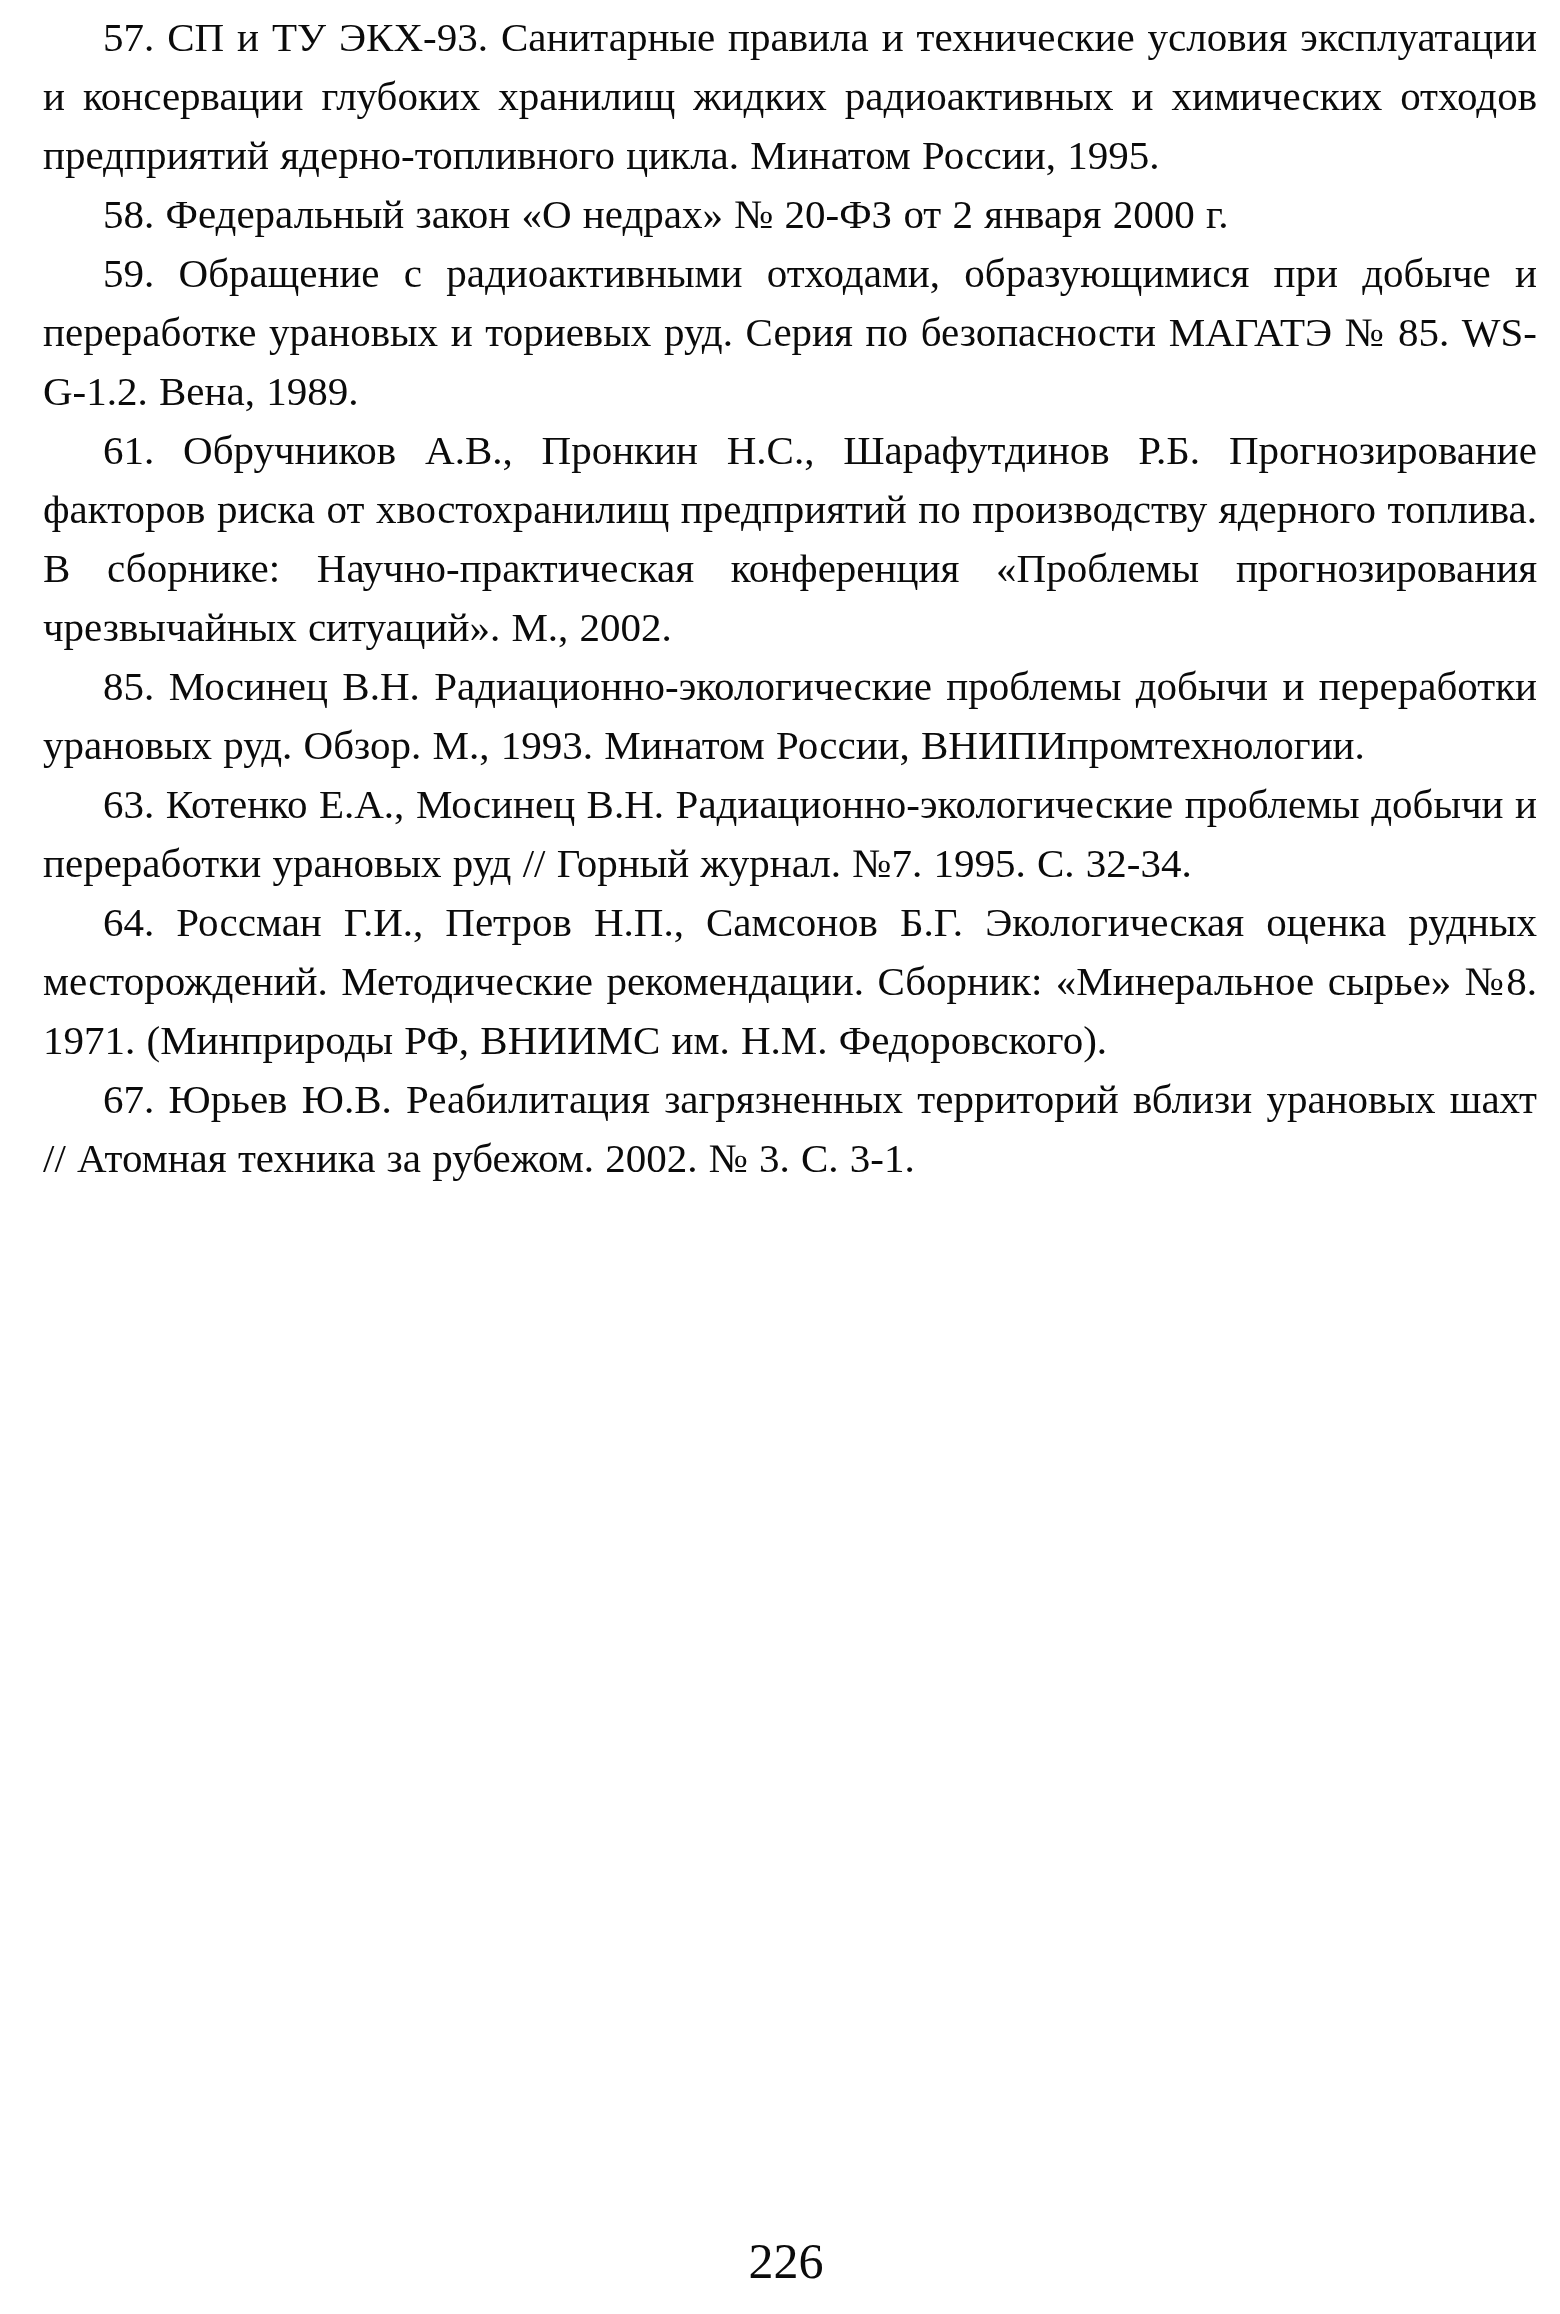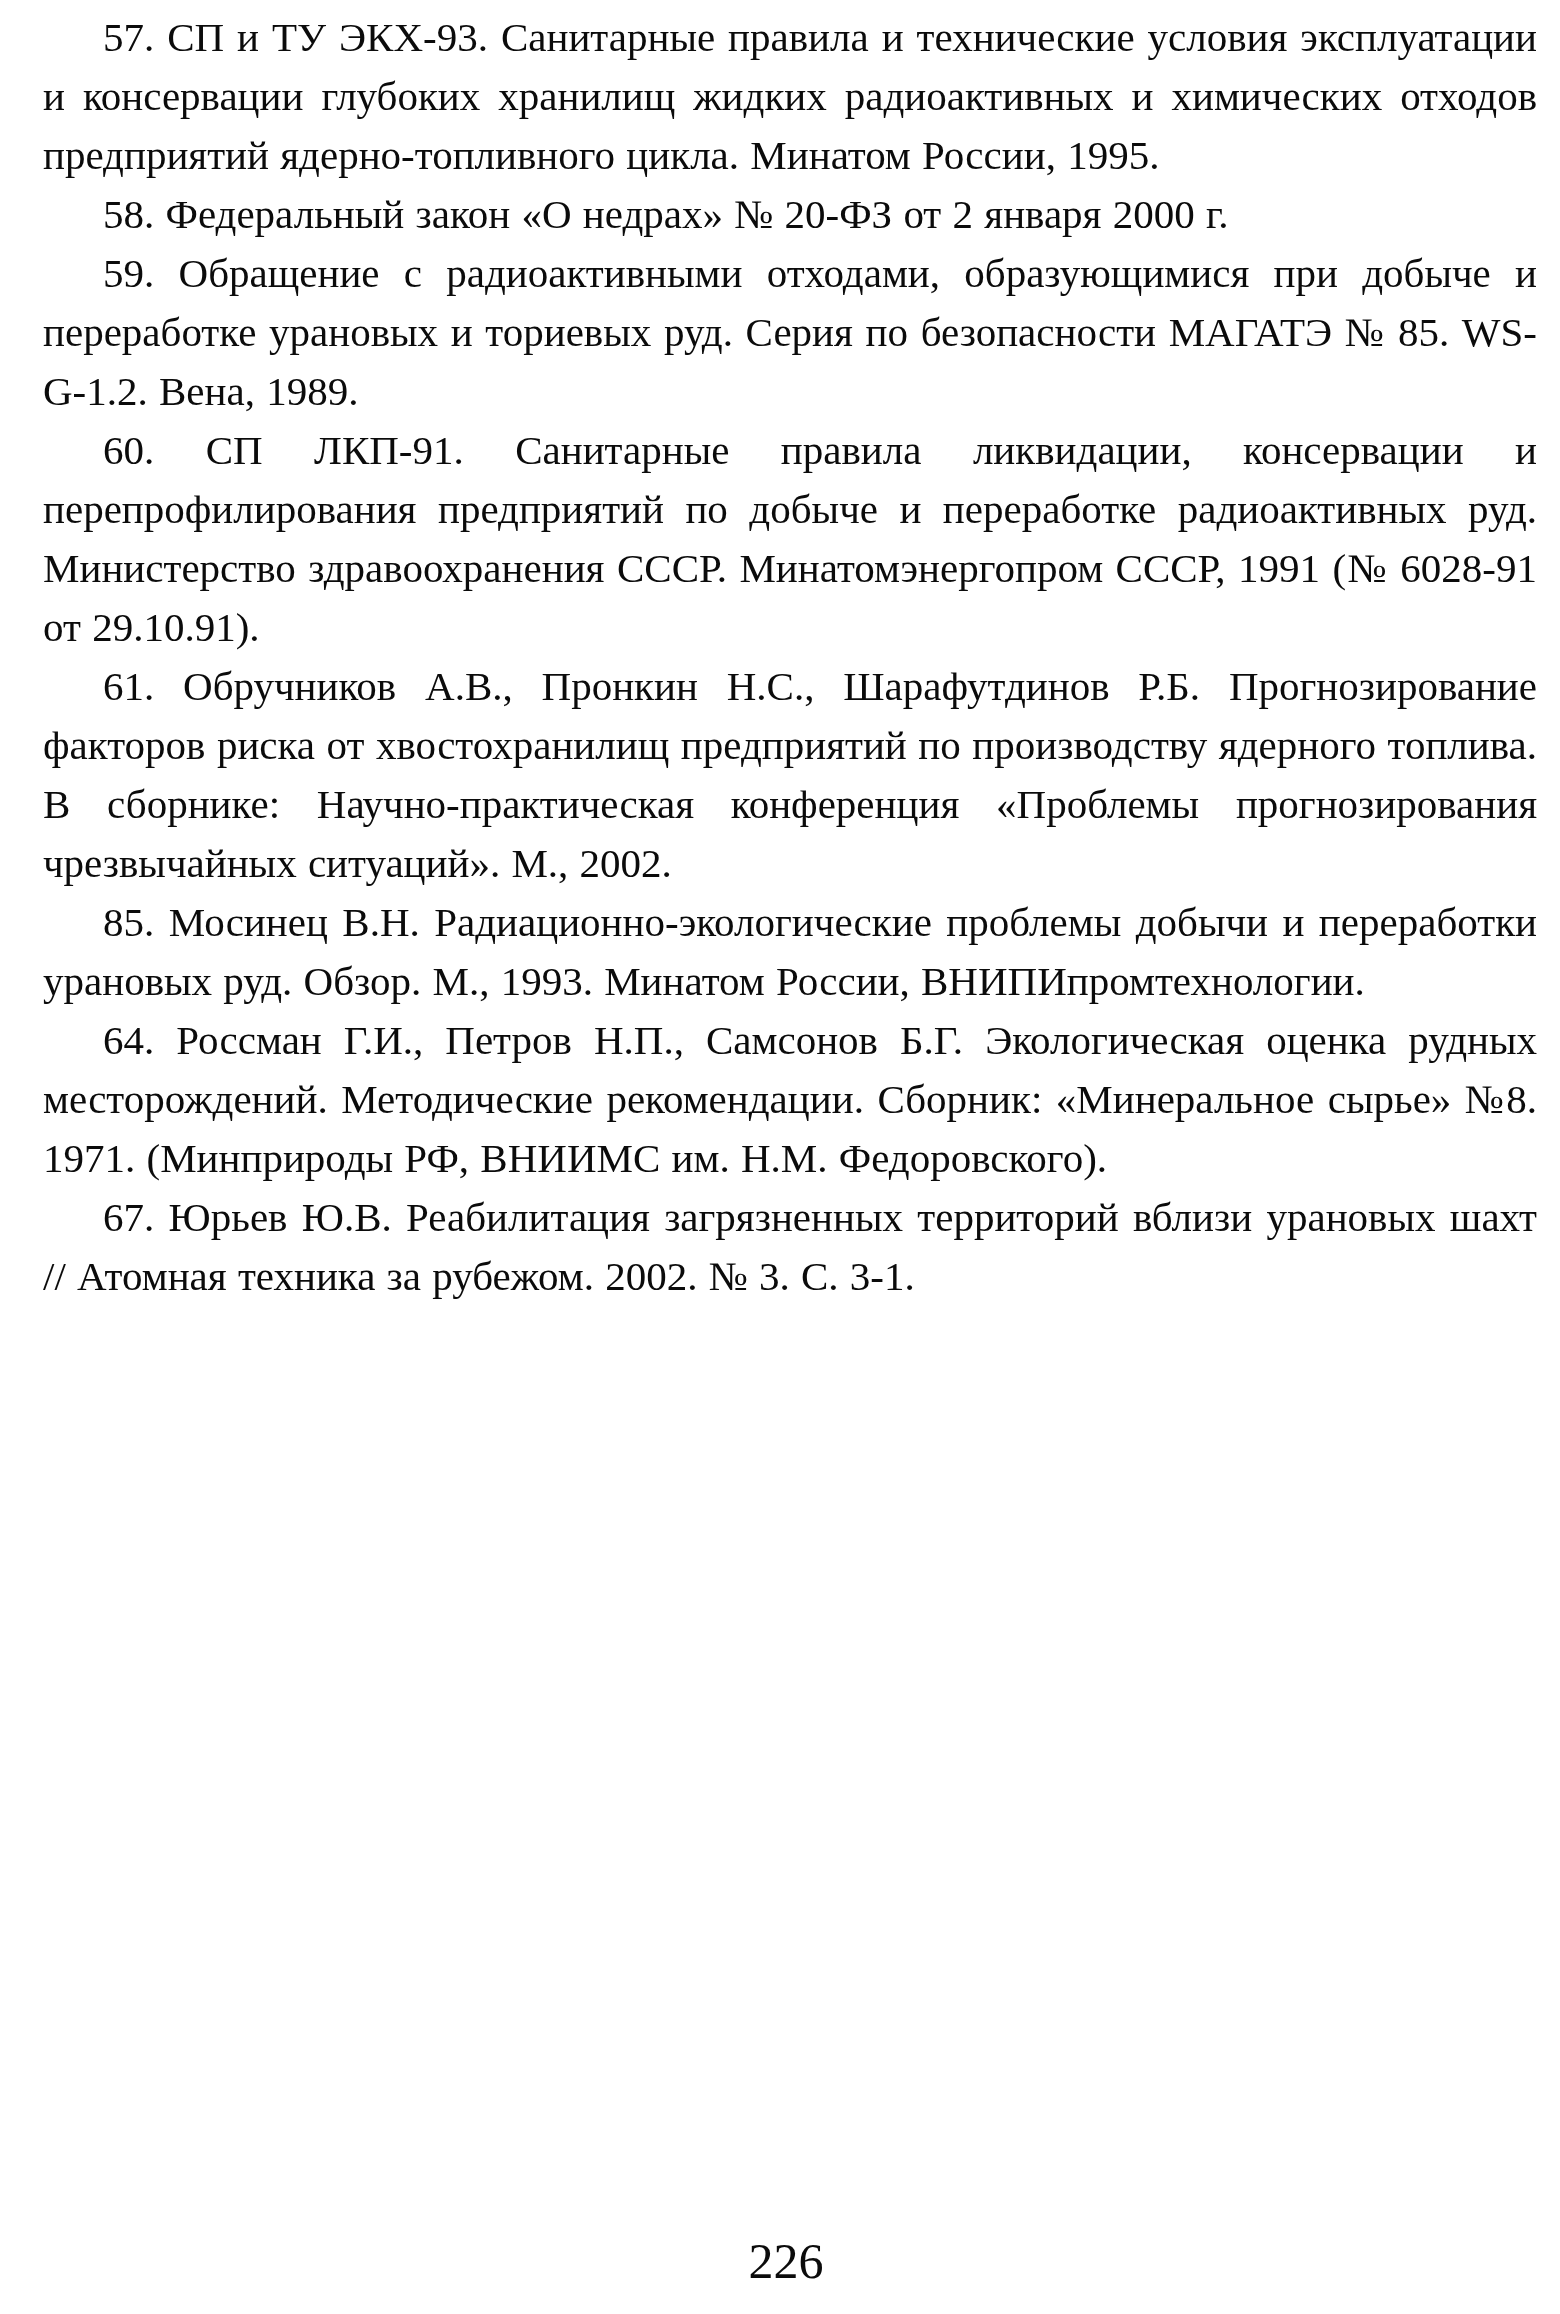--- a/index.html
+++ b/index.html
@@ -37,21 +37,21 @@
     line-height: 47px;
   }
 </style>
 </head>
 <body>
 
 <div class="page">
   <p class="ref">57. СП и ТУ ЭКХ-93. Санитарные правила и технические условия эксплуатации и консервации глубоких хранилищ жидких радиоактивных и химических отходов предприятий ядерно-топливного цикла. Минатом России, 1995.</p>
   <p class="ref">58. Федеральный закон «О недрах» № 20-ФЗ от 2 января 2000 г.</p>
   <p class="ref">59. Обращение с радиоактивными отходами, образующимися при добыче и переработке урановых и ториевых руд. Серия по безопасности МАГАТЭ № 85. WS-G-1.2. Вена, 1989.</p>
-  <p class="ref">60. СП ЛКП-91. Санитарные правила ликвидации, консервации и перепрофилирования предприятий по добыче и переработке радиоактивных руд. Министерство здравоохранения СССР. Минатомэнергопром СССР, 1991 (№ 6028-91 от 29.10.91).</p>
   <p class="ref">61. Обручников А.В., Пронкин Н.С., Шарафутдинов Р.Б. Прогнозирование факторов риска от хвостохранилищ предприятий по производству ядерного топлива. В сборнике: Научно-практическая конференция «Проблемы прогнозирования чрезвычайных ситуаций». М., 2002.</p>
   <p class="ref">85. Мосинец В.Н. Радиационно-экологические проблемы добычи и переработки урановых руд. Обзор. М., 1993. Минатом России, ВНИПИпромтехнологии.</p>
+  <p class="ref">63. Котенко Е.А., Мосинец В.Н. Радиационно-экологические проблемы добычи и переработки урановых руд // Горный журнал. №7. 1995. С. 32-34.</p>
   <p class="ref">64. Россман Г.И., Петров Н.П., Самсонов Б.Г. Экологическая оценка рудных месторождений. Методические рекомендации. Сборник: «Минеральное сырье» №8. 1971. (Минприроды РФ, ВНИИМС им. Н.М. Федоровского).</p>
   <p class="ref">67. Юрьев Ю.В. Реабилитация загрязненных территорий вблизи урановых шахт // Атомная техника за рубежом. 2002. № 3. С. 3-1.</p>
 
   <div class="footer">226</div>
 </div>
 
 
 </body></html>

